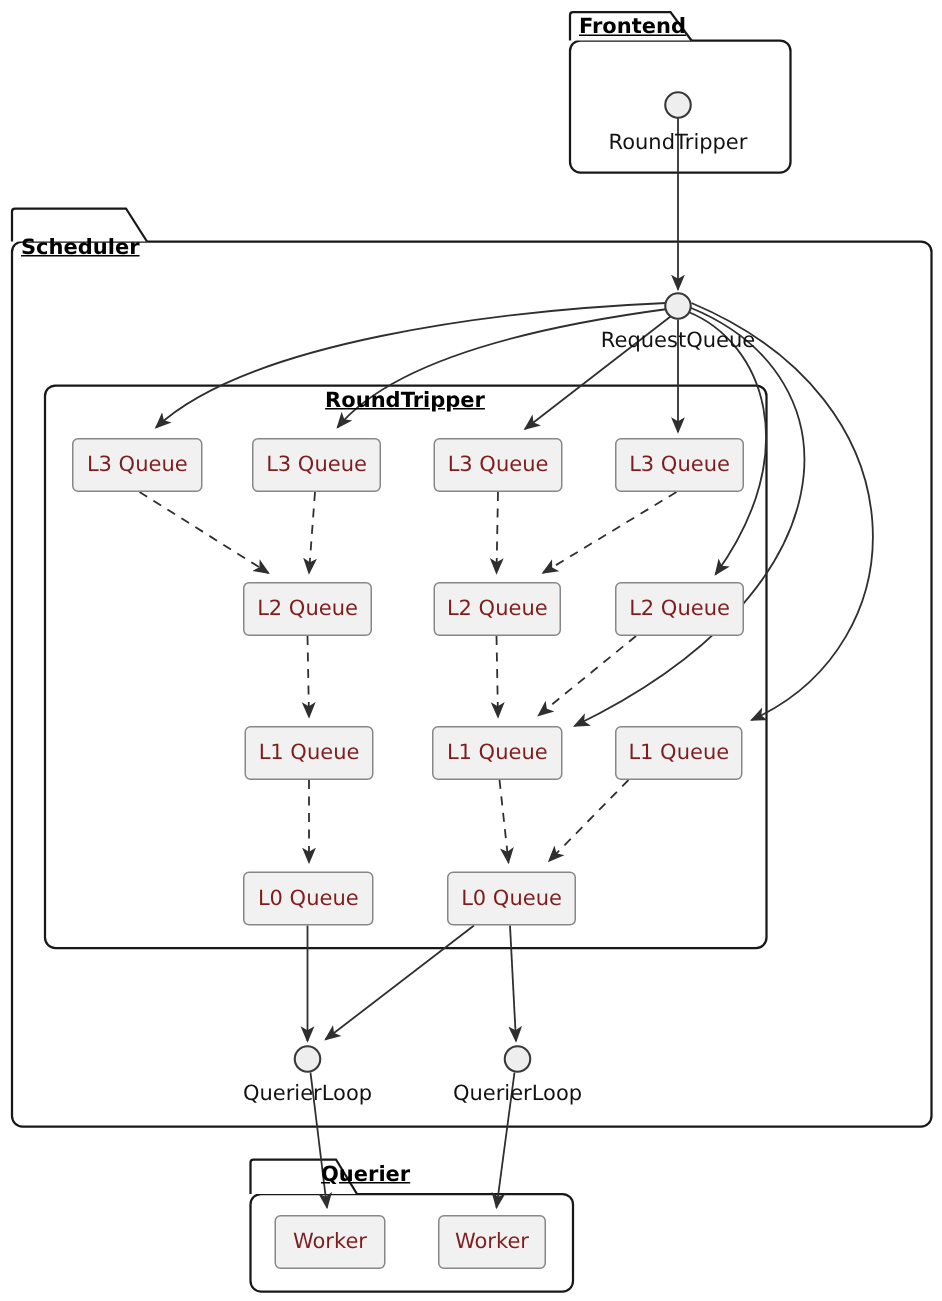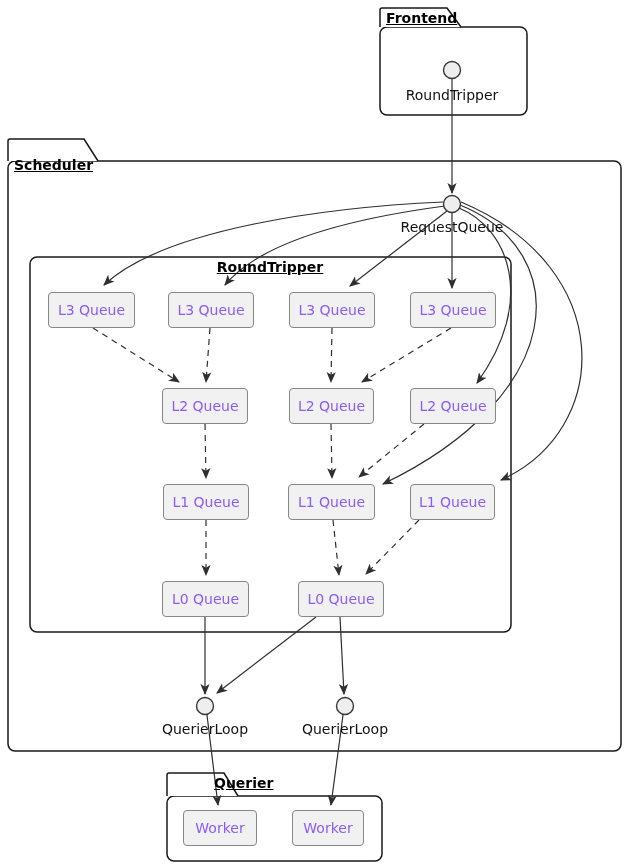--- a/index.html
+++ b/index.html
@@ -15,21 +15,21 @@
     position:absolute;z-index:3;
     font-size:14px;color:#121212;white-space:nowrap;line-height:15px;
   }
   .centered{transform:translateX(-50%);}
   .pkg-title{font-weight:bold;font-size:14px;color:#000;text-decoration:underline;}
   .qbox{
     position:absolute;z-index:2;
     height:36px;box-sizing:border-box;
     background:#f1f1f1;border:1px solid #878787;border-radius:4px;
     display:flex;align-items:center;justify-content:center;
-    font-size:14px;color:#8b5cf6;
+    font-size:14px;color:#7f1d1d;
   }
 </style>
 </head>
 <body>
 
 <div id="stage">
 
   <svg id="edges" width="628" height="867" viewBox="0 0 628 867">
     <defs>
       <marker id="arrow" viewBox="0 0 10 10" refX="9" refY="5" markerWidth="11" markerHeight="11" orient="auto" markerUnits="userSpaceOnUse">

